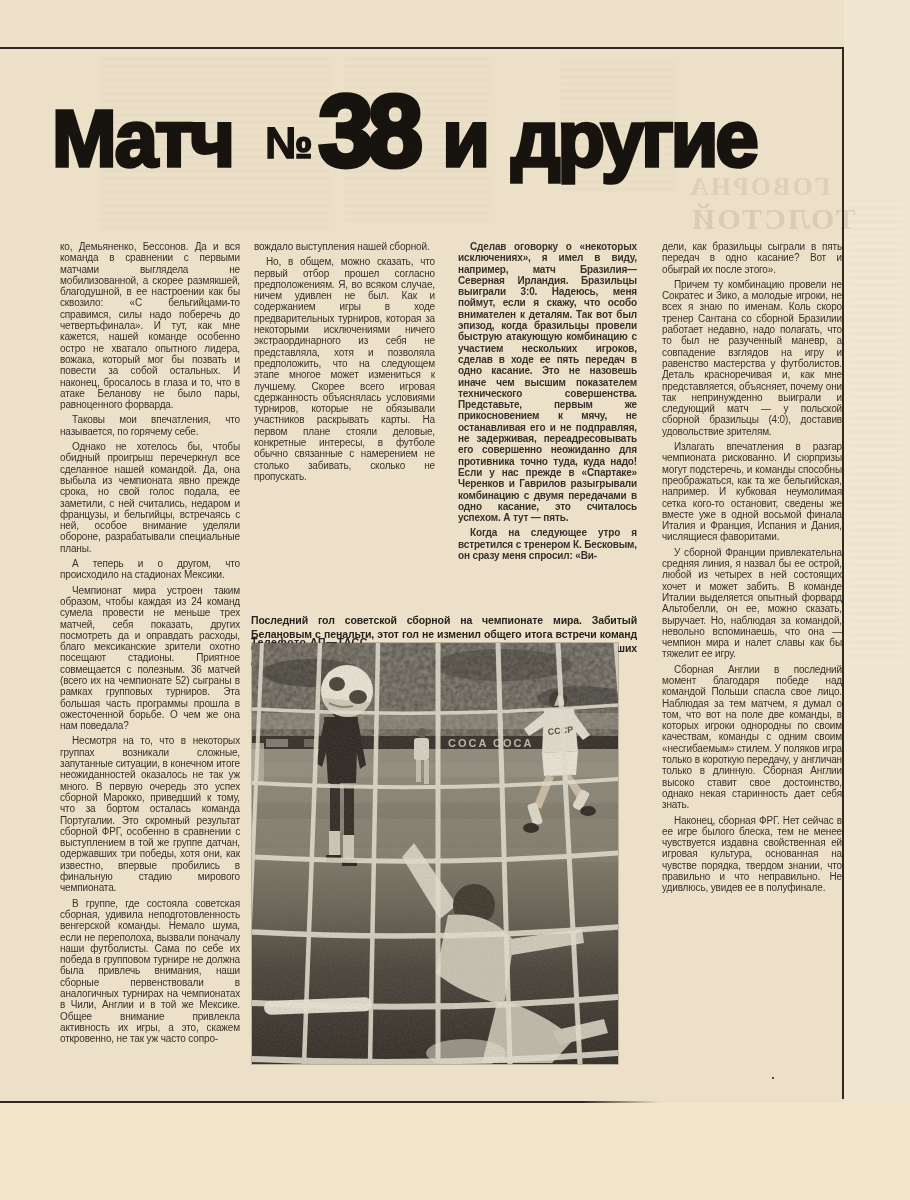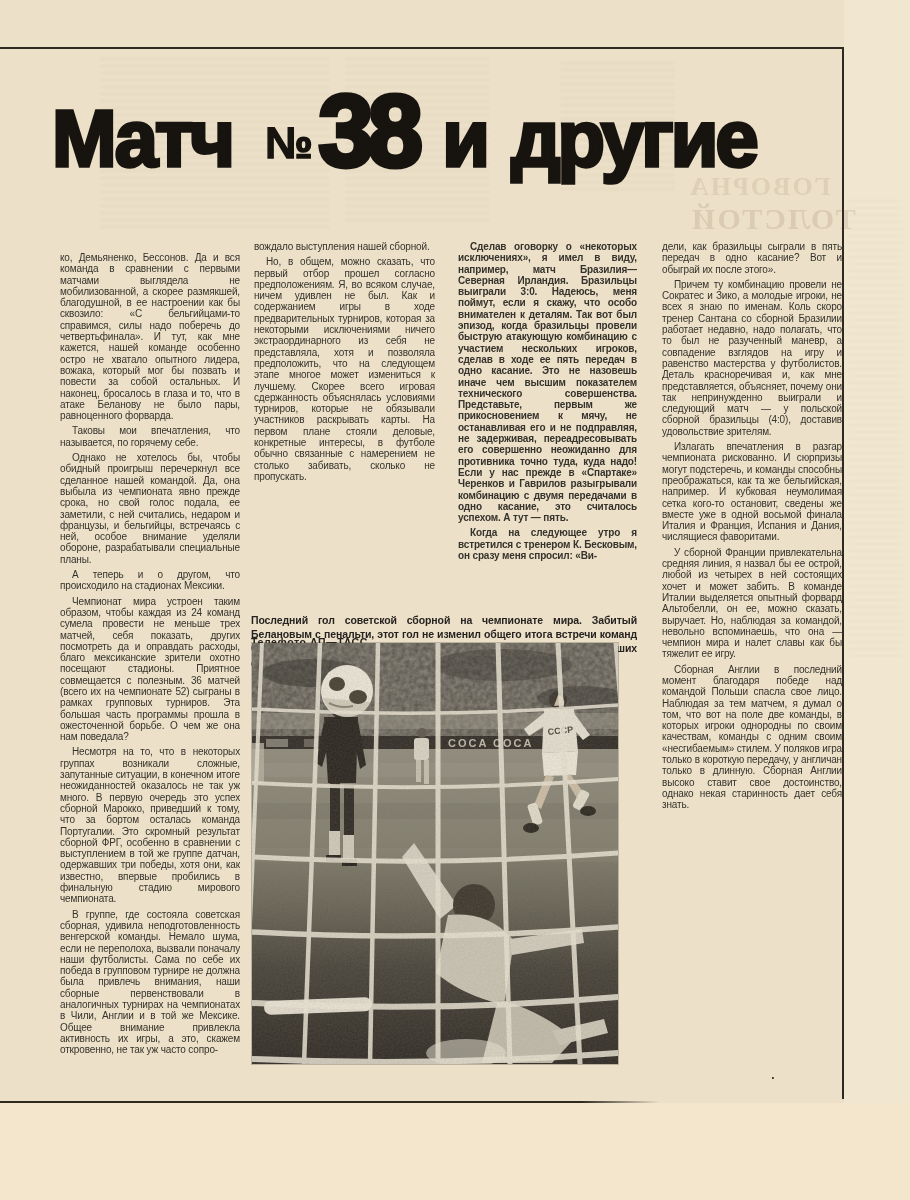--- a/index.html
+++ b/index.html
@@ -37,21 +37,21 @@
   .hl-and{font-size:80px;font-weight:bold;margin-left:26px;-webkit-text-stroke:3.5px var(--headline_text);}
   .hl-oth{font-size:80px;font-weight:bold;margin-left:22px;letter-spacing:-3px;
     -webkit-text-stroke:3.5px var(--headline_text);}
 
   
   .col{position:absolute;font-size:10px;line-height:11.3px;letter-spacing:-.15px;
     text-align:justify;color:var(--body_text);overflow:hidden;}
   .col p{margin:0 0 4px 0;text-indent:12px;}
   .col p:first-child{text-indent:0;}
   .col.indent-first p:first-child{text-indent:12px;}
-  #col1{left:60px;top:241px;width:180px;height:842px;margin-top:11px;}
+  #col1{left:60px;top:241px;width:180px;height:842px;}
   #col2{left:242px;top:241px;width:181px;height:325px;margin-left:12px;}
   #col3{left:458px;top:241px;width:179px;height:325px;font-weight:bold;}
   #col4{left:662px;top:241px;width:180px;height:845px;}
   .end-dot{position:absolute;left:766px;top:1068px;width:14px;text-align:center;
     font-size:12px;font-weight:bold;color:var(--body_text);}
 
   
   .caption{position:absolute;left:251px;top:576px;width:386px;font-size:10.5px;line-height:14.2px;
     font-weight:bold;text-align:justify;color:var(--caption_text);letter-spacing:-.1px;margin-top:37px;}
   .credit{position:absolute;left:251px;top:636px;width:386px;font-size:10.5px;font-weight:bold;
@@ -105,20 +105,21 @@
   <div id="col3" class="col indent-first">
       <p>Сделав оговорку о «некоторых исключениях», я имел в виду, например, матч Бразилия—Северная Ирландия. Бразильцы выиграли 3:0. Надеюсь, меня поймут, если я скажу, что особо внимателен к деталям. Так вот был эпизод, когда бразильцы провели быструю атакующую комбинацию с участием нескольких игроков, сделав в ходе ее пять передач в одно касание. Это не назовешь иначе чем высшим показателем технического совершенства. Представьте, первым же прикосновением к мячу, не останавливая его и не подправляя, не задерживая, переадресовывать его совершенно неожиданно для противника точно туда, куда надо! Если у нас прежде в «Спартаке» Черенков и Гаврилов разыгрывали комбинацию с двумя передачами в одно касание, это считалось успехом. А тут — пять.</p>
       <p>Когда на следующее утро я встретился с тренером К. Бесковым, он сразу меня спросил: «Ви-</p>
     </div>
   <div id="col4" class="col">
       <p>дели, как бразильцы сыграли в пять передач в одно касание? Вот и обыграй их после этого».</p>
       <p>Причем ту комбинацию провели не Сократес и Зико, а молодые игроки, не всех я знаю по именам. Коль скоро тренер Сантана со сборной Бразилии работает недавно, надо полагать, что то был не разученный маневр, а совпадение взглядов на игру и равенство мастерства у футболистов. Деталь красноречивая и, как мне представляется, объясняет, почему они так непринужденно выиграли и следующий матч — у польской сборной бразильцы (4:0), доставив удовольствие зрителям.</p>
       <p>Излагать впечатления в разгар чемпионата рискованно. И сюрпризы могут подстеречь, и команды способны преображаться, как та же бельгийская, например. И кубковая неумолимая сетка кого-то остановит, сведены же вместе уже в одной восьмой финала Италия и Франция, Испания и Дания, числящиеся фаворитами.</p>
       <p>У сборной Франции привлекательна средняя линия, я назвал бы ее острой, любой из четырех в ней состоящих хочет и может забить. В команде Италии выделяется опытный форвард Альтобелли, он ее, можно сказать, выручает. Но, наблюдая за командой, невольно вспоминаешь, что она — чемпион мира и налет славы как бы тяжелит ее игру.</p>
       <p>Сборная Англии в последний момент благодаря победе над командой Польши спасла свое лицо. Наблюдая за тем матчем, я думал о том, что вот на поле две команды, в которых игроки однородны по своим качествам, команды с одним своим «несгибаемым» стилем. У поляков игра только в короткую передачу, у англичан только в длинную. Сборная Англии высоко ставит свое достоинство, однако некая старинность дает себя знать.</p>
+      <p>Наконец, сборная ФРГ. Нет сейчас в ее игре былого блеска, тем не менее чувствуется издавна свойственная ей игровая культура, основанная на чувстве порядка, твердом знании, что правильно и что неправильно. Не удивлюсь, увидев ее в полуфинале.</p>
     </div>
   <div class="end-dot">.</div>
 
   <div class="caption">Последний гол советской сборной на чемпионате мира. Забитый Белановым с пенальти, этот гол не изменил общего итога встречи команд СССР — Бельгия, которая закончилась со счетом 3 : 4 в пользу наших соперников.</div>
   <div class="credit">Телефото АП—ТАСС</div>
 
   <div class="photo">
     <svg viewBox="0 0 366 421" preserveAspectRatio="none">
       <defs>
         <linearGradient id="fieldG" x1="0" y1="0" x2="0" y2="1">

